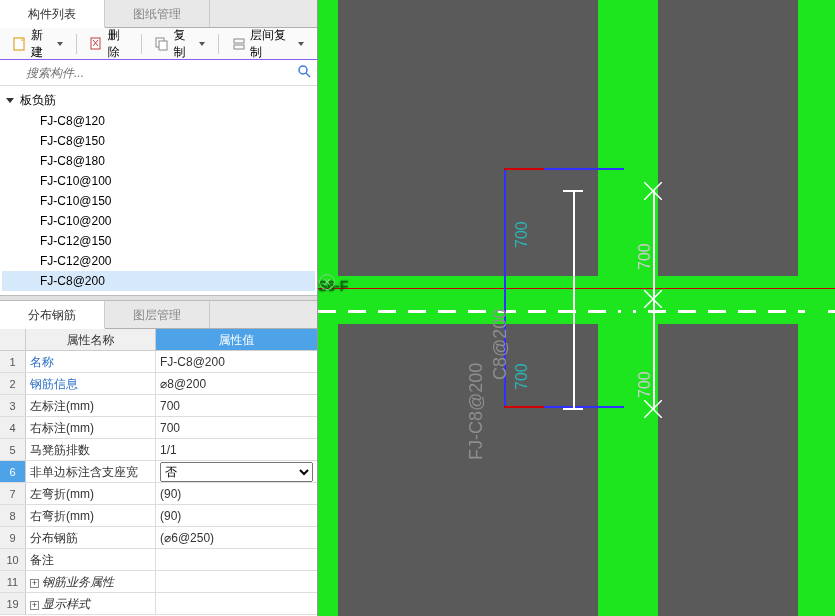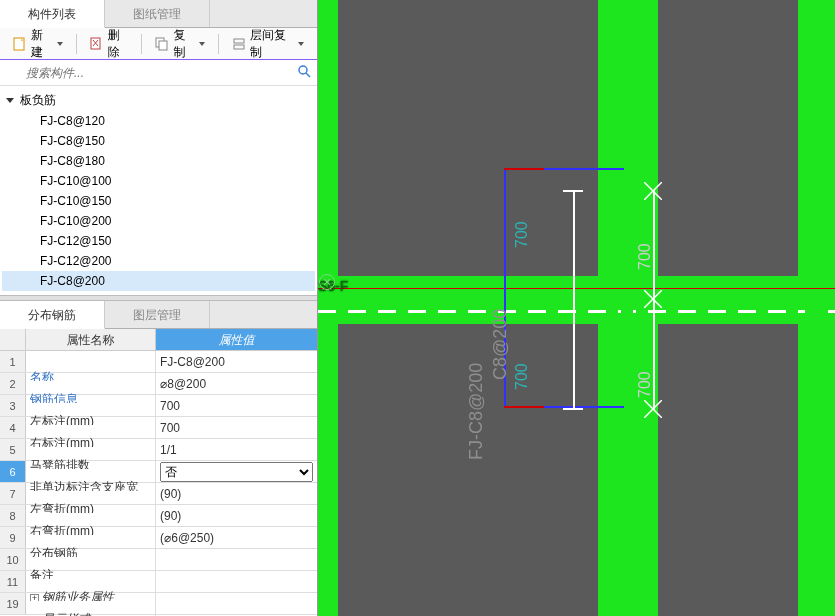--- a/index.html
+++ b/index.html
@@ -32,24 +32,24 @@
 .tree-item { padding: 3px 4px 3px 38px; cursor: pointer; }
 .tree-item.selected { background: #d6e9fb; }
 
 
 .panel-divider { height: 6px; background: #e0e0e0; border-top: 1px solid #bbb; border-bottom: 1px solid #bbb; }
 
 
 .prop-header { display: flex; height: 22px; background: #f0f0f0; border-bottom: 1px solid #ccc; }
 .prop-header .col-num { width: 26px; border-right: 1px solid #ccc; }
 .prop-header .col-name { width: 130px; border-right: 1px solid #ccc; text-align: center; line-height: 22px; color: #333; }
-.prop-header .col-val { flex: 1; text-align: center; line-height: 22px; background: #4da2e8; color: #fff; font-style: italic; }
+.prop-header .col-val { flex: 1; text-align: center; line-height: 22px; background: #4da2e8; color: #fff; }
 .prop-row { display: flex; height: 22px; border-bottom: 1px solid #ddd; align-items: stretch; }
 .prop-row .num { width: 26px; text-align: center; line-height: 22px; background: #f0f0f0; border-right: 1px solid #ccc; color: #555; font-size: 11px; }
-.prop-row .name { width: 130px; padding: 15px 4px; line-height: 22px; border-right: 1px solid #ddd; color: #333; overflow: hidden; white-space: nowrap; }
+.prop-row .name { width: 130px; padding: 0 4px; line-height: 22px; border-right: 1px solid #ddd; color: #333; overflow: hidden; white-space: nowrap; }
 .prop-row .name.link { color: #2d6fc4; }
 .prop-row .val { flex: 1; padding: 0 4px; line-height: 22px; color: #333; }
 .prop-row.selected .num { background: #4da2e8; color: #fff; }
 .prop-row.selected .val select { width: 100%; height: 20px; font-size: 12px; }
 .prop-row.group .name { font-weight: normal; color: #333; font-style: italic; }
 .row-expand { display:inline-block; width:9px; height:9px; border:1px solid #888; text-align:center; line-height:7px; font-size:9px; margin-right:3px; background:#fff; }
 
 
 .green-h { position: absolute; background: #1ee61e; }
 .green-v { position: absolute; background: #1ee61e; }

